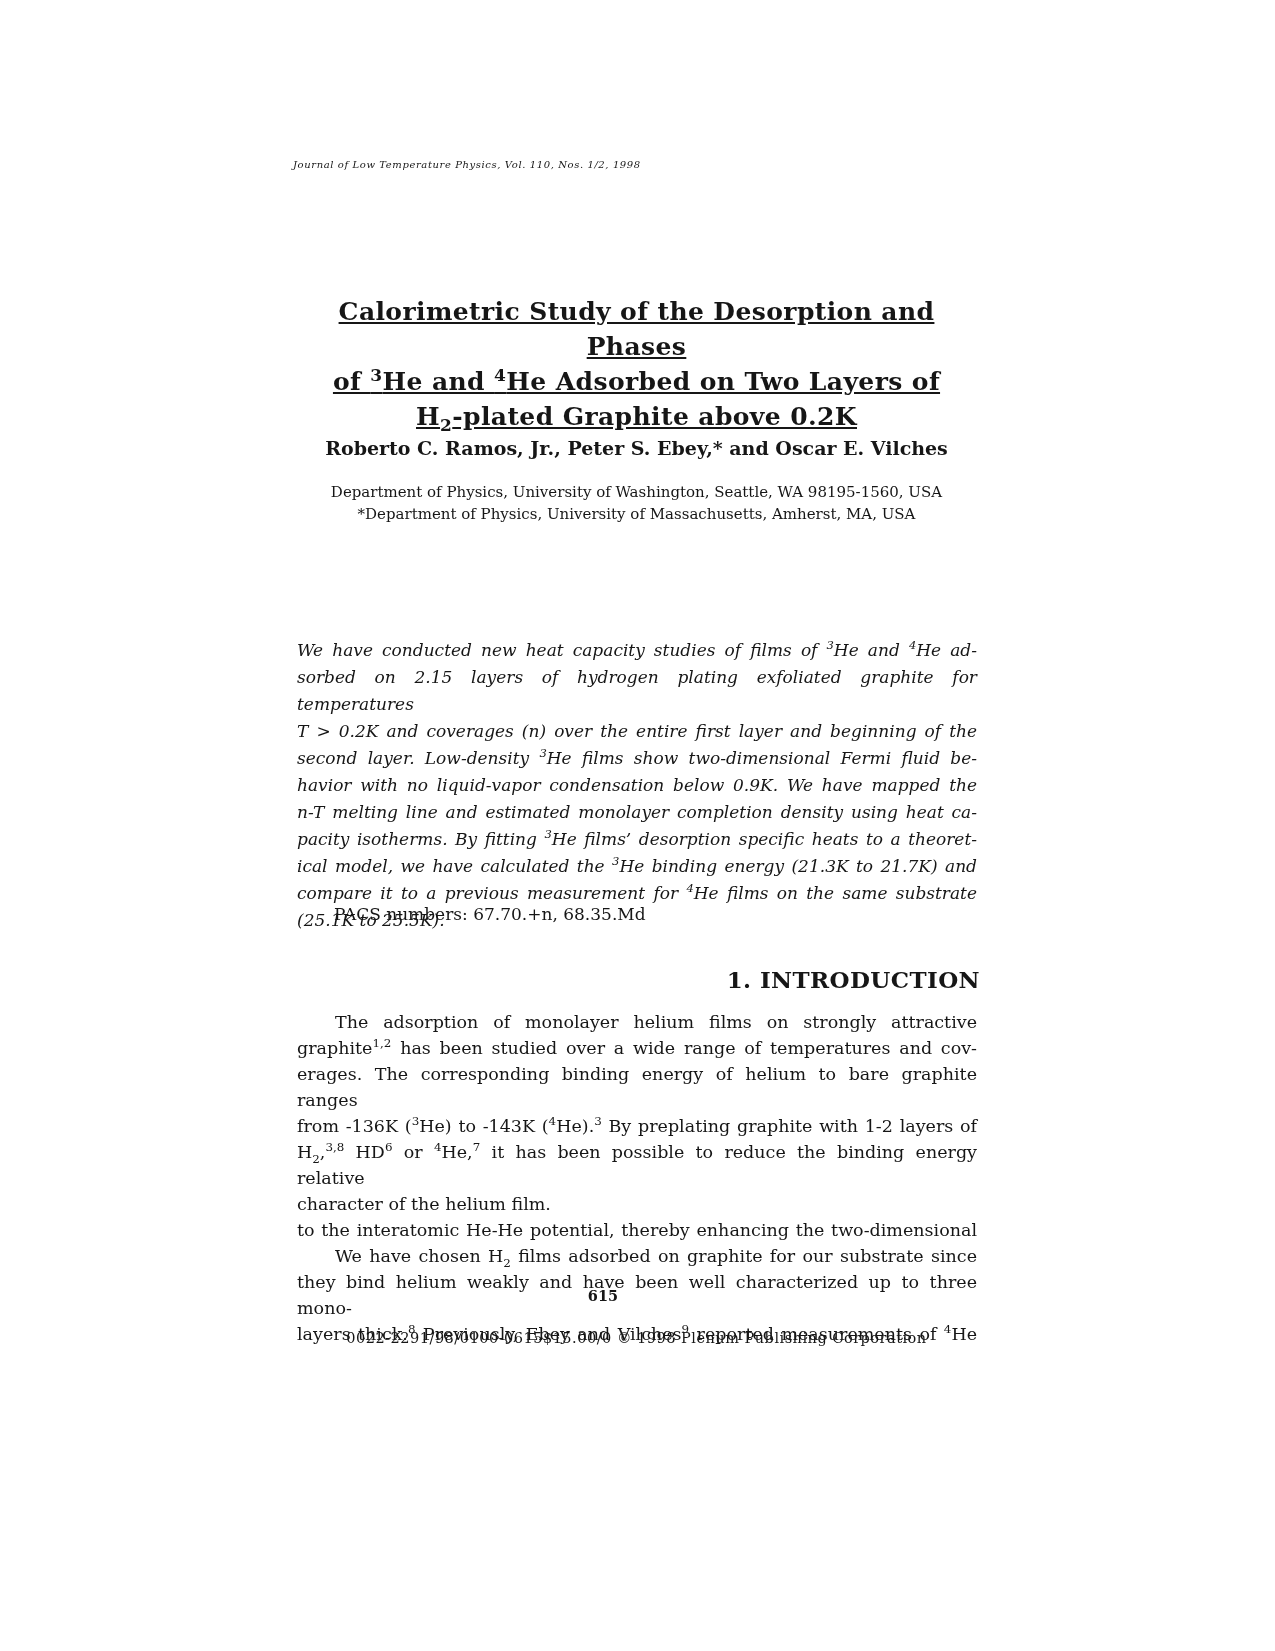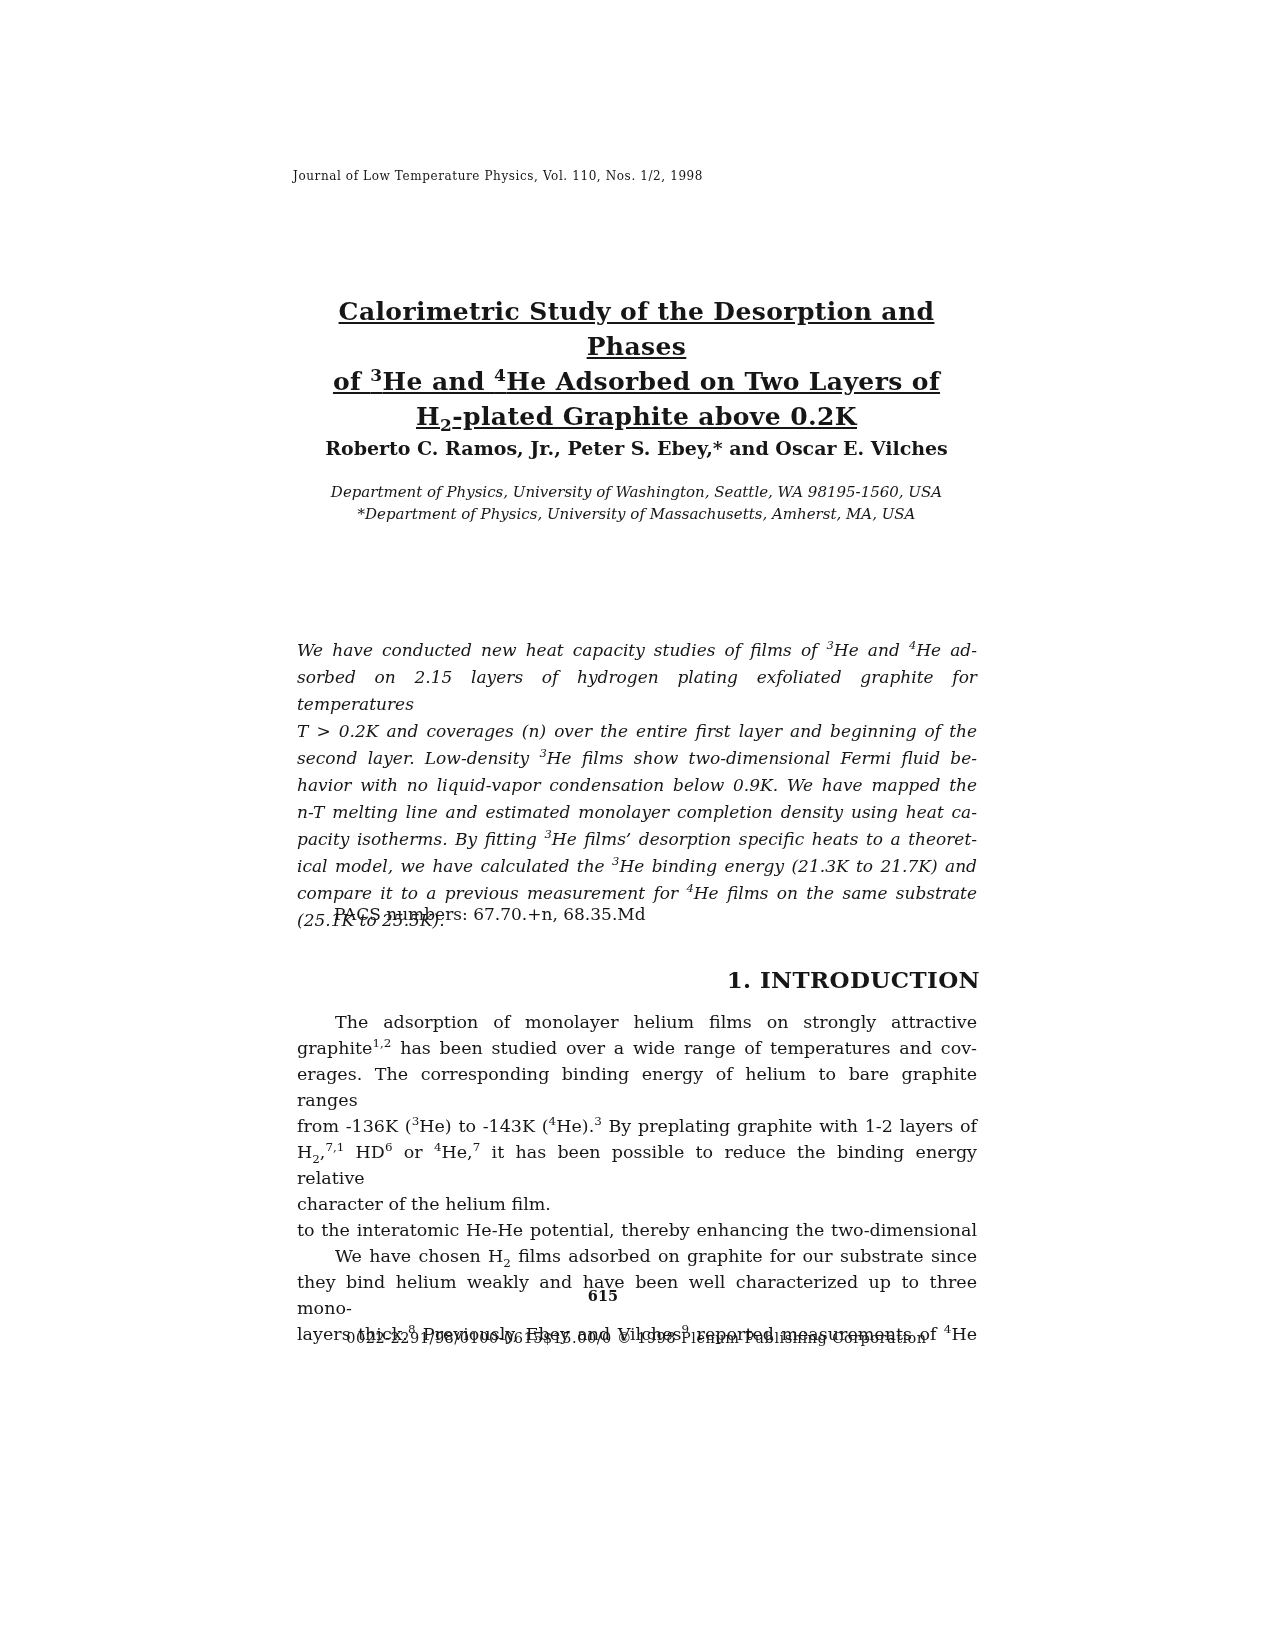--- a/index.html
+++ b/index.html
@@ -7,35 +7,35 @@
   body { font-family: "DejaVu Serif", serif; }
   .page {
     position: relative;
     width: 1275px;
     height: 1651px;
     background: #ffffff;
     color: #161616;
     overflow: hidden;
   }
   .journal-header {
-    position: absolute; left: 293px; top: 169px;
-    font-size: 12px; letter-spacing: 0.6px;
+    position: absolute; left: 293px; top: 159px;
+    font-style: italic; font-size: 10px; letter-spacing: 0.6px;
   }
   .title-block {
     position: absolute; left: 293px; top: 294px; width: 687px;
     text-align: center; font-weight: bold;
     font-size: 25px; line-height: 35px; letter-spacing: 0.4px; text-decoration: underline;
   }
   .authors-line {
     position: absolute; left: 293px; top: 437px; width: 687px;
     text-align: center; font-weight: bold; font-size: 19px;
   }
   .affiliations-block {
     position: absolute; left: 293px; top: 481px; width: 687px;
-    text-align: center; font-style: italic;
+    text-align: center; 
     font-size: 15px; line-height: 22px;
   }
   .abstract-block {
     position: absolute; left: 297px; top: 637px; width: 680px;
     font-style: italic; font-size: 17px; line-height: 27px;
   }
   .pacs-line {
     position: absolute; left: 297px; top: 904px; width: 680px;
     padding-left: 37px; font-size: 17px;
   }
@@ -97,21 +97,21 @@
   <div class="pacs-line">PACS numbers: 67.70.+n, 68.35.Md</div>
 
   <div class="section-heading">1. INTRODUCTION</div>
 
   <div class="body-block">
     <div>
         <div class="line indent">The adsorption of monolayer helium films on strongly attractive</div>
         <div class="line">graphite<sup>1,2</sup> has been studied over a wide range of temperatures and cov-</div>
         <div class="line">erages. The corresponding binding energy of helium to bare graphite ranges</div>
         <div class="line">from -136K (<sup>3</sup>He) to -143K (<sup>4</sup>He).<sup>3</sup> By preplating graphite with 1-2 layers of</div>
-        <div class="line">H<sub>2</sub>,<sup>7,1</sup> HD<sup>6</sup> or <sup>4</sup>He,<sup>7</sup> it has been possible to reduce the binding energy relative</div>
+        <div class="line">H<sub>2</sub>,<sup>3,8</sup> HD<sup>6</sup> or <sup>4</sup>He,<sup>7</sup> it has been possible to reduce the binding energy relative</div>
         <div class="line last">character of the helium film.</div>
         <div class="line">to the interatomic He-He potential, thereby enhancing the two-dimensional</div>
       </div>
     <div>
         <div class="line indent">We have chosen H<sub>2</sub> films adsorbed on graphite for our substrate since</div>
         <div class="line">they bind helium weakly and have been well characterized up to three mono-</div>
         <div class="line">layers thick.<sup>8</sup> Previously, Ebey and Vilches<sup>9</sup> reported measurements of <sup>4</sup>He</div>
       </div>
   </div>
 

